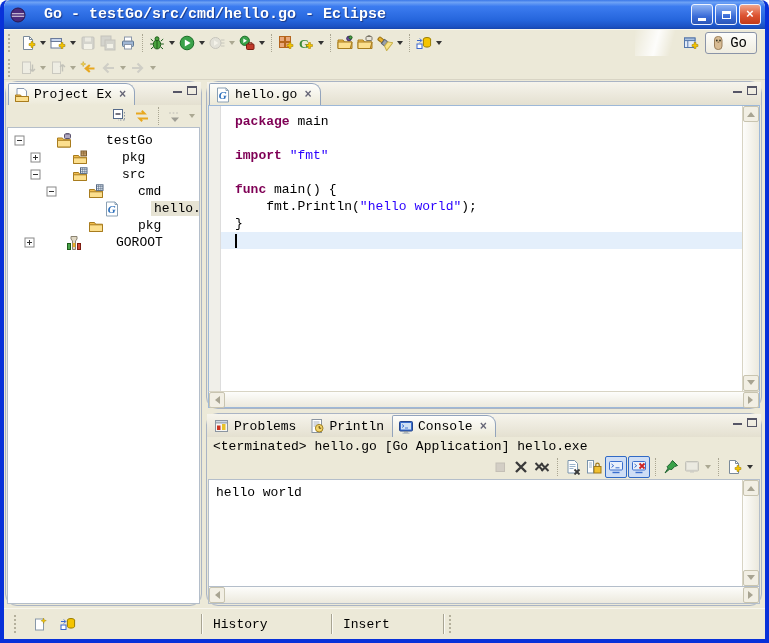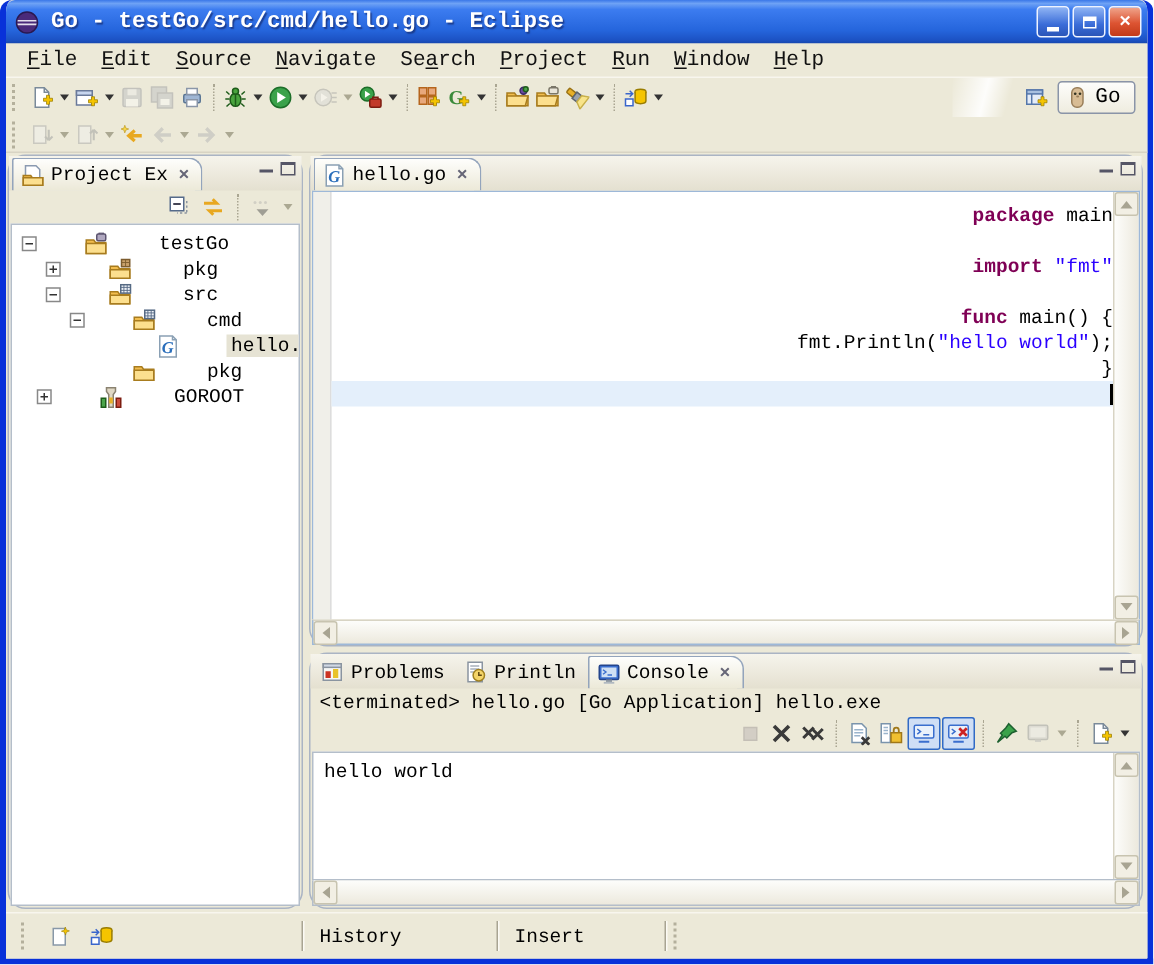--- a/index.html
+++ b/index.html
@@ -4,21 +4,21 @@
 <style>
   html,body{margin:0;padding:0;background:#fff;font-family:"Liberation Mono",monospace;}
   *{box-sizing:border-box;}
   .window{position:relative;width:769px;height:643px;background:#ece9d8;
     border-left:4px solid #0831d9;border-right:4px solid #0831d9;border-bottom:4px solid #0831d9;
     border-radius:8px 8px 0 0;overflow:hidden;display:flex;flex-direction:column;}
   
   .titlebar{height:29px;flex:0 0 29px;display:flex;align-items:center;padding:0 4px 0 6px;
     background:linear-gradient(180deg,#3a77e8 0%,#6ea2f5 8%,#3c7cf0 22%,#2565dc 70%,#1c52c4 92%,#1646ad 100%);
     border-radius:6px 6px 0 0;}
-  .title-text{color:#fff;font-size:15px;font-weight:bold;margin-left:8px;text-shadow:1px 1px 1px #1a3a8a;white-space:nowrap;}
+  .title-text{color:#fff;font-size:15px;font-weight:bold;margin-left:18px;text-shadow:1px 1px 1px #1a3a8a;white-space:nowrap;}
   .winbtns{margin-left:auto;display:flex;gap:2px;}
   .winbtn{width:22px;height:21px;border:1px solid #eef3ff;border-radius:3px;
     background:linear-gradient(180deg,#8fb4f4 0%,#3a6cd8 60%,#2a55b8 100%);
     display:flex;align-items:center;justify-content:center;color:#fff;font-weight:bold;font-size:13px;line-height:1;}
   .winbtn.close{background:linear-gradient(180deg,#f0a58c 0%,#dd5432 55%,#c33a18 100%);}
   .glyph-min{width:8px;height:3px;background:#fff;margin-top:9px;}
   .glyph-max{width:9px;height:8px;border:1px solid #fff;border-top:3px solid #fff;}
   
   .menubar{height:22px;flex:0 0 22px;display:flex;align-items:center;background:#ece9d8;padding-left:6px;font-size:14px;color:#111;}
   .menu-item{padding:1px 8px;white-space:pre;}
@@ -58,21 +58,21 @@
   .trow{display:flex;align-items:center;height:17px;font-size:13px;white-space:pre;gap:28px;}
   .trow .lbl{padding:0 3px;margin-left:3px;}
   .trow .lbl.sel{background:#e6e3d4;}
   .expander{width:11px;height:11px;flex:0 0 11px;}
   .tree-sp{width:11px;flex:0 0 11px;}
   
   .editor{height:328px;flex:0 0 328px;}
   .edit-body{flex:1 1 auto;display:flex;min-height:0;border:1px solid #9db8d8;border-bottom:none;margin:0 1px;background:#fff;}
   .gutter{width:12px;flex:0 0 12px;background:#f0efe9;border-right:1px solid #ddd;}
   .code{flex:1 1 auto;padding:7px 0 0 14px;font-size:13px;line-height:17px;overflow:hidden;position:relative;}
-  .codeline{white-space:pre;position:relative;min-height:17px;text-align:right;}
+  .codeline{white-space:pre;position:relative;min-height:17px;}
   .codeline.cur{background:#e4effb;margin-left:-27px;padding-left:27px;}
   .kw{color:#7f0055;font-weight:bold;}
   .str{color:#2a00ff;}
   .caret{display:inline-block;width:2px;height:14px;background:#000;vertical-align:middle;animation:blink 1s steps(1) infinite;}
   @keyframes blink{50%{opacity:0;}}
   
   .vscroll{width:17px;flex:0 0 17px;background:linear-gradient(90deg,#fdfdfb,#ece9dd);border-left:1px solid #d8d4c4;display:flex;flex-direction:column;justify-content:space-between;}
   .hscroll{height:17px;flex:0 0 17px;background:linear-gradient(#fdfdfb,#ece9dd);border:1px solid #9db8d8;border-top:1px solid #d8d4c4;margin:0 1px;display:flex;justify-content:space-between;}
   .sbtn{width:16px;height:16px;background:#f2efe4;border:1px solid #c8c4b0;border-radius:2px;display:flex;align-items:center;justify-content:center;}
   .tri{width:0;height:0;border:4px solid transparent;}
@@ -116,31 +116,20 @@
         </span>
       <span class="winbtn">
           <span class="glyph-max"></span>
         </span>
       <span class="winbtn close">
           <span>×</span>
         </span>
     </span>
   </div>
 
-  <div class="menubar" id="menubar">
-      <span class="menu-item"><u>F</u>ile</span>
-      <span class="menu-item"><u>E</u>dit</span>
-      <span class="menu-item"><u>S</u>ource</span>
-      <span class="menu-item"><u>N</u>avigate</span>
-      <span class="menu-item">Se<u>a</u>rch</span>
-      <span class="menu-item"><u>P</u>roject</span>
-      <span class="menu-item"><u>R</u>un</span>
-      <span class="menu-item"><u>W</u>indow</span>
-      <span class="menu-item"><u>H</u>elp</span>
-    </div>
 
   <div class="toolbar row1" id="toolbar1">
       <span class="grip"></span>
       <span class="tbtn">
         <span>
           <svg class="ic" width="16" height="16" viewBox="0 0 16 16">
             <path d="M3.5 1.5h6l3 3v10h-9z" fill="#fff" stroke="#7a8a9a"></path>
             <path d="M9.5 1.5v3h3" fill="none" stroke="#7a8a9a"></path>
             <path d="M11 6.5h2v2h2v2h-2v2h-2v-2H9v-2h2z" fill="#f5c400" stroke="#9a7d00" stroke-width=".5"></path>
           </svg>

